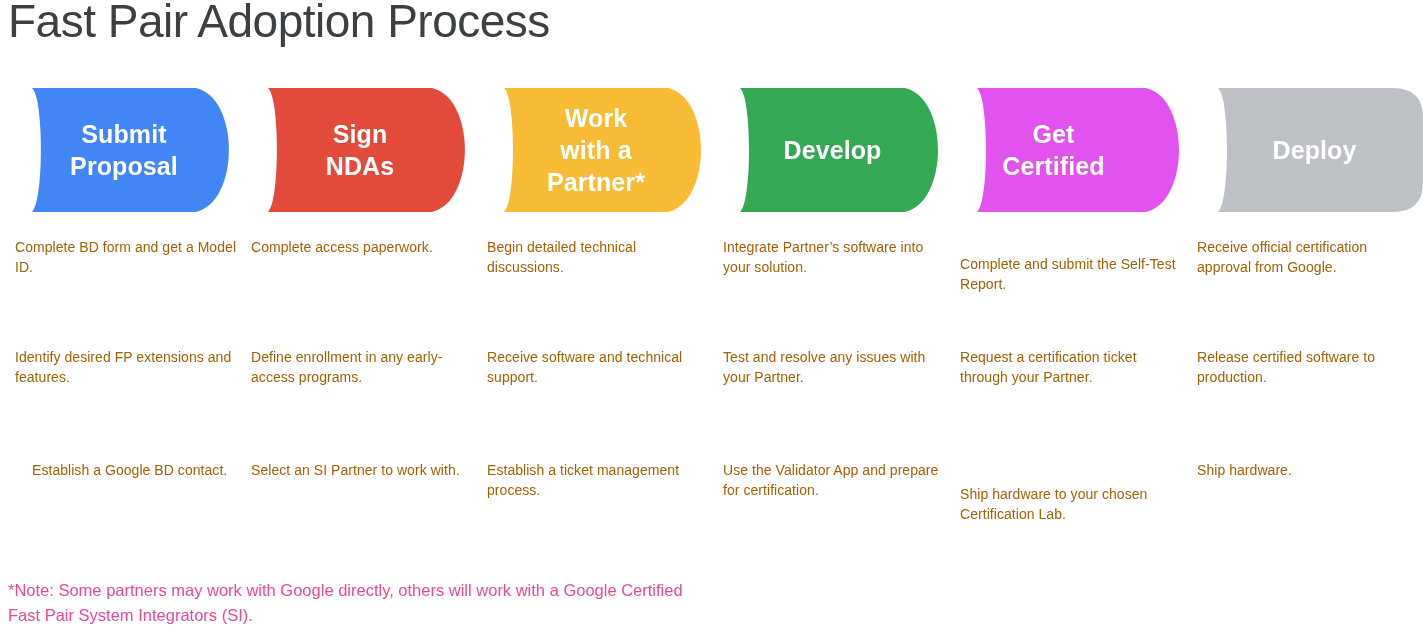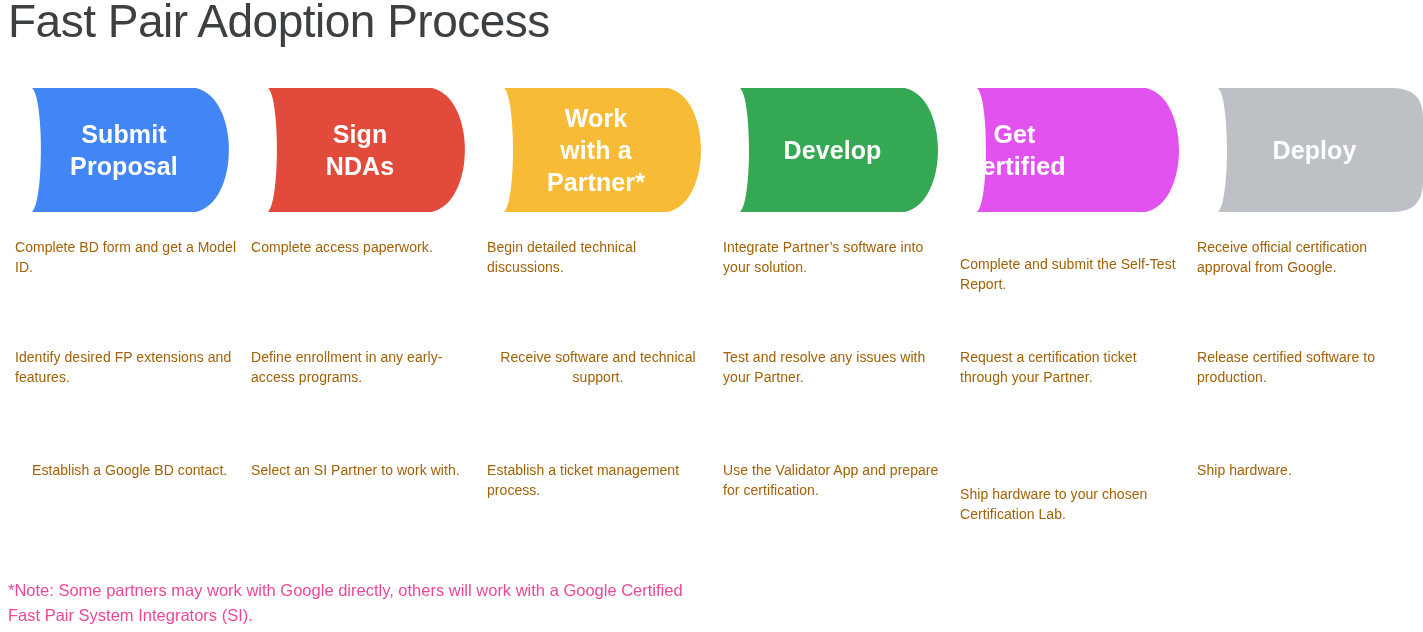--- a/index.html
+++ b/index.html
@@ -119,21 +119,21 @@
       <span>NDAs</span>
     </div>
     <div class="chev-label" style="left: 510px; width: 172px;">
       <span>Work</span>
       <span>with a</span>
       <span>Partner*</span>
     </div>
     <div class="chev-label" style="left: 746px; width: 173px;">
       <span>Develop</span>
     </div>
-    <div class="chev-label" style="left: 926px; width: 177px;">
+    <div class="chev-label" style="left: 965px; width: 177px;">
       <span>Get</span>
       <span>Certified</span>
     </div>
     <div class="chev-label" style="left: 1224px; width: 181px;">
       <span>Deploy</span>
     </div>
   </div>
 
 <div class="columns" id="columns">
     <div class="col" style="left: 15px; width: 222px;">
@@ -141,21 +141,21 @@
       <div class="cell row1" style="width: 222px;">Identify desired FP extensions and features.</div>
       <div class="cell row2" style="width: 222px; margin-left: 17px;">Establish a Google BD contact.</div>
     </div>
     <div class="col" style="left: 251px; width: 222px;">
       <div class="cell row0" style="width: 222px;">Complete access paperwork.</div>
       <div class="cell row1" style="width: 222px;">Define enrollment in any early-access programs.</div>
       <div class="cell row2" style="width: 222px;">Select an SI Partner to work with.</div>
     </div>
     <div class="col" style="left: 487px; width: 222px;">
       <div class="cell row0" style="width: 222px;">Begin detailed technical discussions.</div>
-      <div class="cell row1" style="width: 222px; text-align: center;">Receive software and technical support.</div>
+      <div class="cell row1" style="width: 222px;">Receive software and technical support.</div>
       <div class="cell row2" style="width: 222px;">Establish a ticket management process.</div>
     </div>
     <div class="col" style="left: 723px; width: 222px;">
       <div class="cell row0" style="width: 222px;">Integrate Partner’s software into your solution.</div>
       <div class="cell row1" style="width: 222px;">Test and resolve any issues with your Partner.</div>
       <div class="cell row2" style="width: 222px;">Use the Validator App and prepare for certification.</div>
     </div>
     <div class="col" style="left: 960px; width: 222px;">
       <div class="cell row0" style="width: 222px; margin-top: 17px;">Complete and submit the Self-Test Report.</div>
       <div class="cell row1" style="width: 222px;">Request a certification ticket through your Partner.</div>

